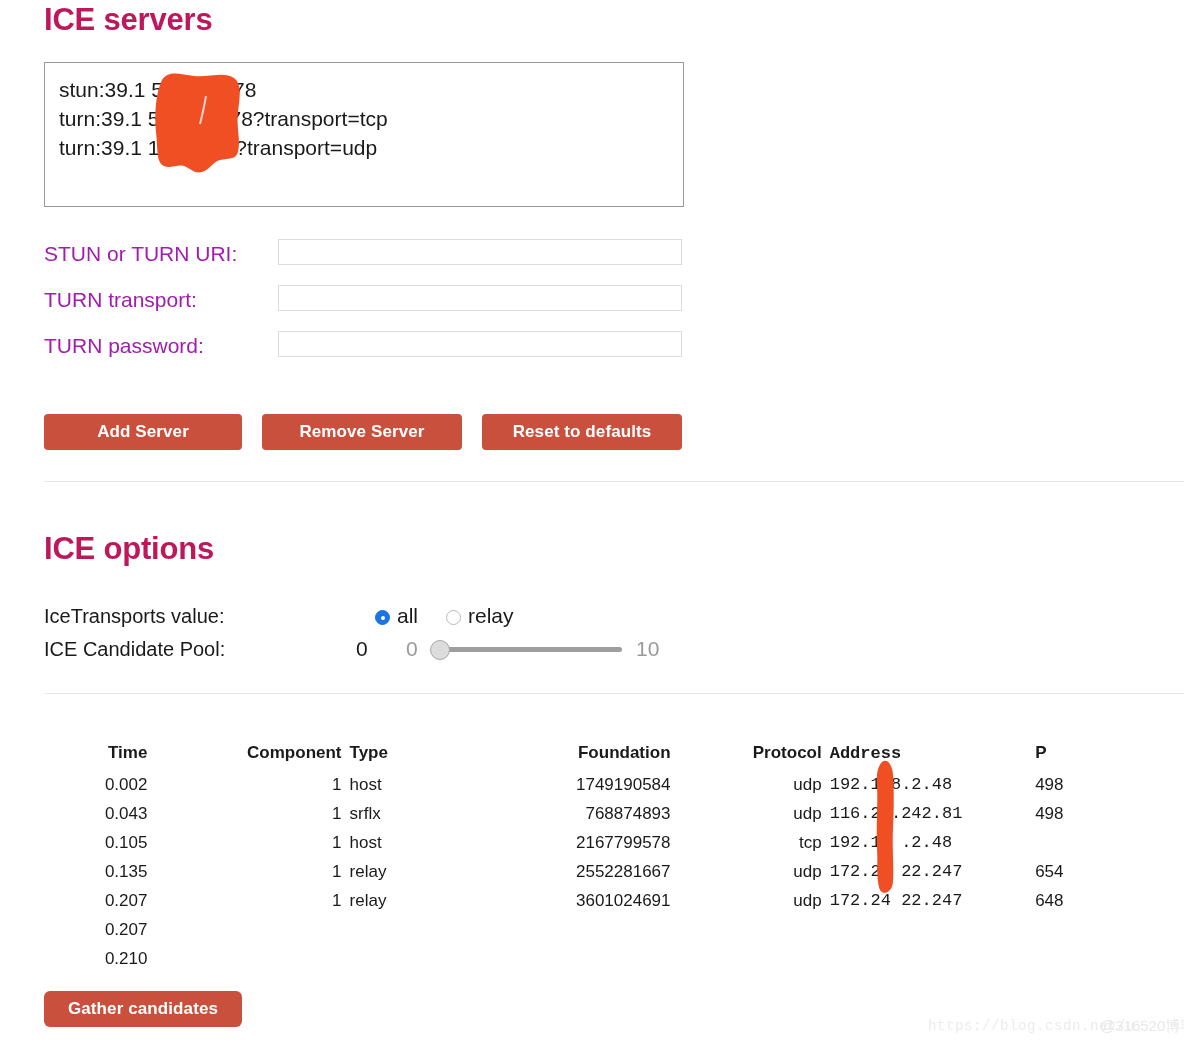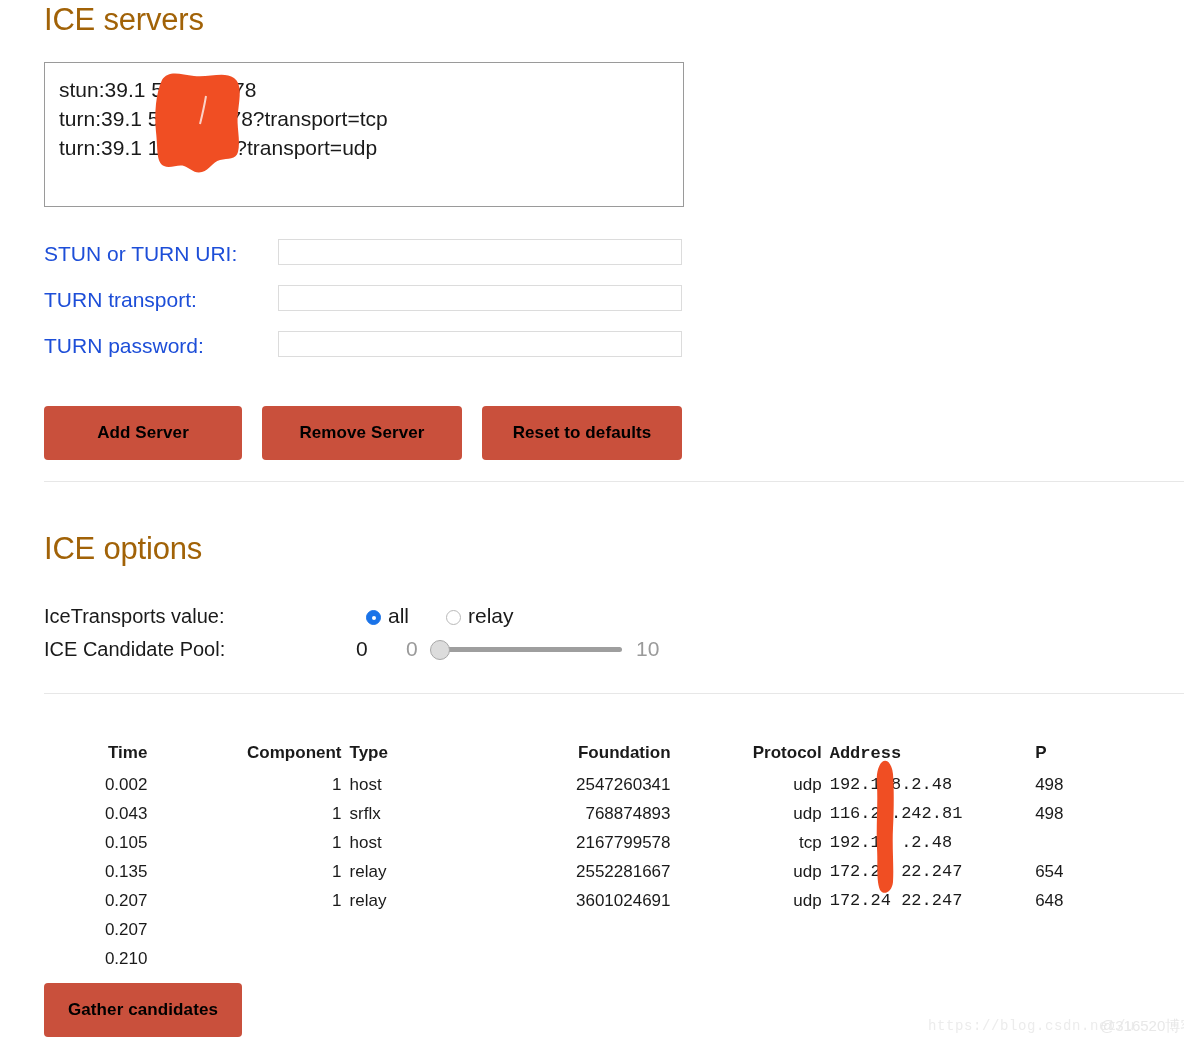--- a/index.html
+++ b/index.html
@@ -17,22 +17,22 @@
     color: #212121;
     -webkit-font-smoothing: antialiased;
   }
 
   .page { position: absolute; left: 0; top: 0; width: 1184px; height: 1045px; }
 
   
   .h-title {
     position: absolute;
     font-size: 31px;
-    font-weight: normal;
-    color: #a16207;
+    font-weight: bold;
+    color: #be185d;
     letter-spacing: -0.2px;
     white-space: nowrap;
   }
   #ice-servers-title { left: 44px; top: 2px; }
   #ice-options-title { left: 44px; top: 531px; }
 
   
   .servers-box {
     position: absolute;
     left: 44px; top: 62px;
@@ -63,21 +63,21 @@
     left: 872px; top: 760px;
     width: 26px; height: 135px;
     pointer-events: none;
   }
 
   
   .form-row { position: absolute; left: 44px; height: 30px; }
   .form-label {
     position: absolute; left: 0; top: 0;
     font-size: 21px;
-    color: #1d4ed8;
+    color: #a21caf;
     white-space: nowrap;
     line-height: 30px;
   }
   .form-input {
     position: absolute;
     left: 234px; top: 0;
     width: 404px; height: 26px;
     border: 1px solid #dcdcdc;
     background: #fff;
     box-sizing: border-box;
@@ -88,36 +88,37 @@
     outline: none;
   }
   #row-uri      { top: 239px; }
   #row-username { top: 285px; }
   #row-password { top: 331px; }
 
   
   .btn {
     position: absolute;
     background: #c9503c;
-    color: #000000;
+    color: #ffffff;
     border: none;
     border-radius: 4px;
     font-family: "Liberation Sans", sans-serif;
     font-size: 17px;
     font-weight: bold;
-    height: 54px;
+    height: 36px;
     cursor: pointer;
     padding: 0 18px;
     white-space: nowrap;
     letter-spacing: 0.1px;
+    margin-top: 8px;
   }
   #btn-add    { left: 44px;  top: 406px; width: 198px; }
   #btn-remove { left: 262px; top: 406px; width: 200px; }
   #btn-reset  { left: 482px; top: 406px; width: 200px; }
-  #btn-gather { left: 44px;  top: 983px; width: 198px; }
+  #btn-gather { left: 44px;  top: 983px; width: 198px; border-radius: 6px; }
 
   
   .divider {
     position: absolute;
     left: 44px;
     width: 1140px;
     height: 1px;
     background: #e7e7e7;
   }
   #divider-1 { top: 481px; }
@@ -137,21 +138,21 @@
 
   .radio-group { position: absolute; left: 314px; top: 0; height: 28px; }
   .radio-item {
     position: absolute;
     top: 0;
     height: 28px;
     line-height: 28px;
     white-space: nowrap;
     cursor: pointer;
   }
-  #radio-all   { left: 8px; }
+  #radio-all   { left: 17px; }
   #radio-relay { left: 88px; }
   .radio-dot {
     display: inline-block;
     width: 15px; height: 15px;
     border-radius: 50%;
     box-sizing: border-box;
     vertical-align: -2px;
     margin-right: 7px;
   }
   .radio-dot.on {
@@ -342,21 +343,21 @@
         <th class="col-protocol">Protocol</th>
         <th class="col-address">Address</th>
         <th class="col-port">P</th>
       </tr>
     </thead>
     <tbody id="cand-body">
         <tr>
           <td class="col-time">0.002</td>
           <td class="col-component">1</td>
           <td class="col-type">host</td>
-          <td class="col-foundation">2547260341</td>
+          <td class="col-foundation">1749190584</td>
           <td class="col-protocol">udp</td>
           <td class="col-address">192.1 8.2.48</td>
           <td class="col-port">498</td>
         </tr>
         <tr>
           <td class="col-time">0.043</td>
           <td class="col-component">1</td>
           <td class="col-type">srflx</td>
           <td class="col-foundation">768874893</td>
           <td class="col-protocol">udp</td>

